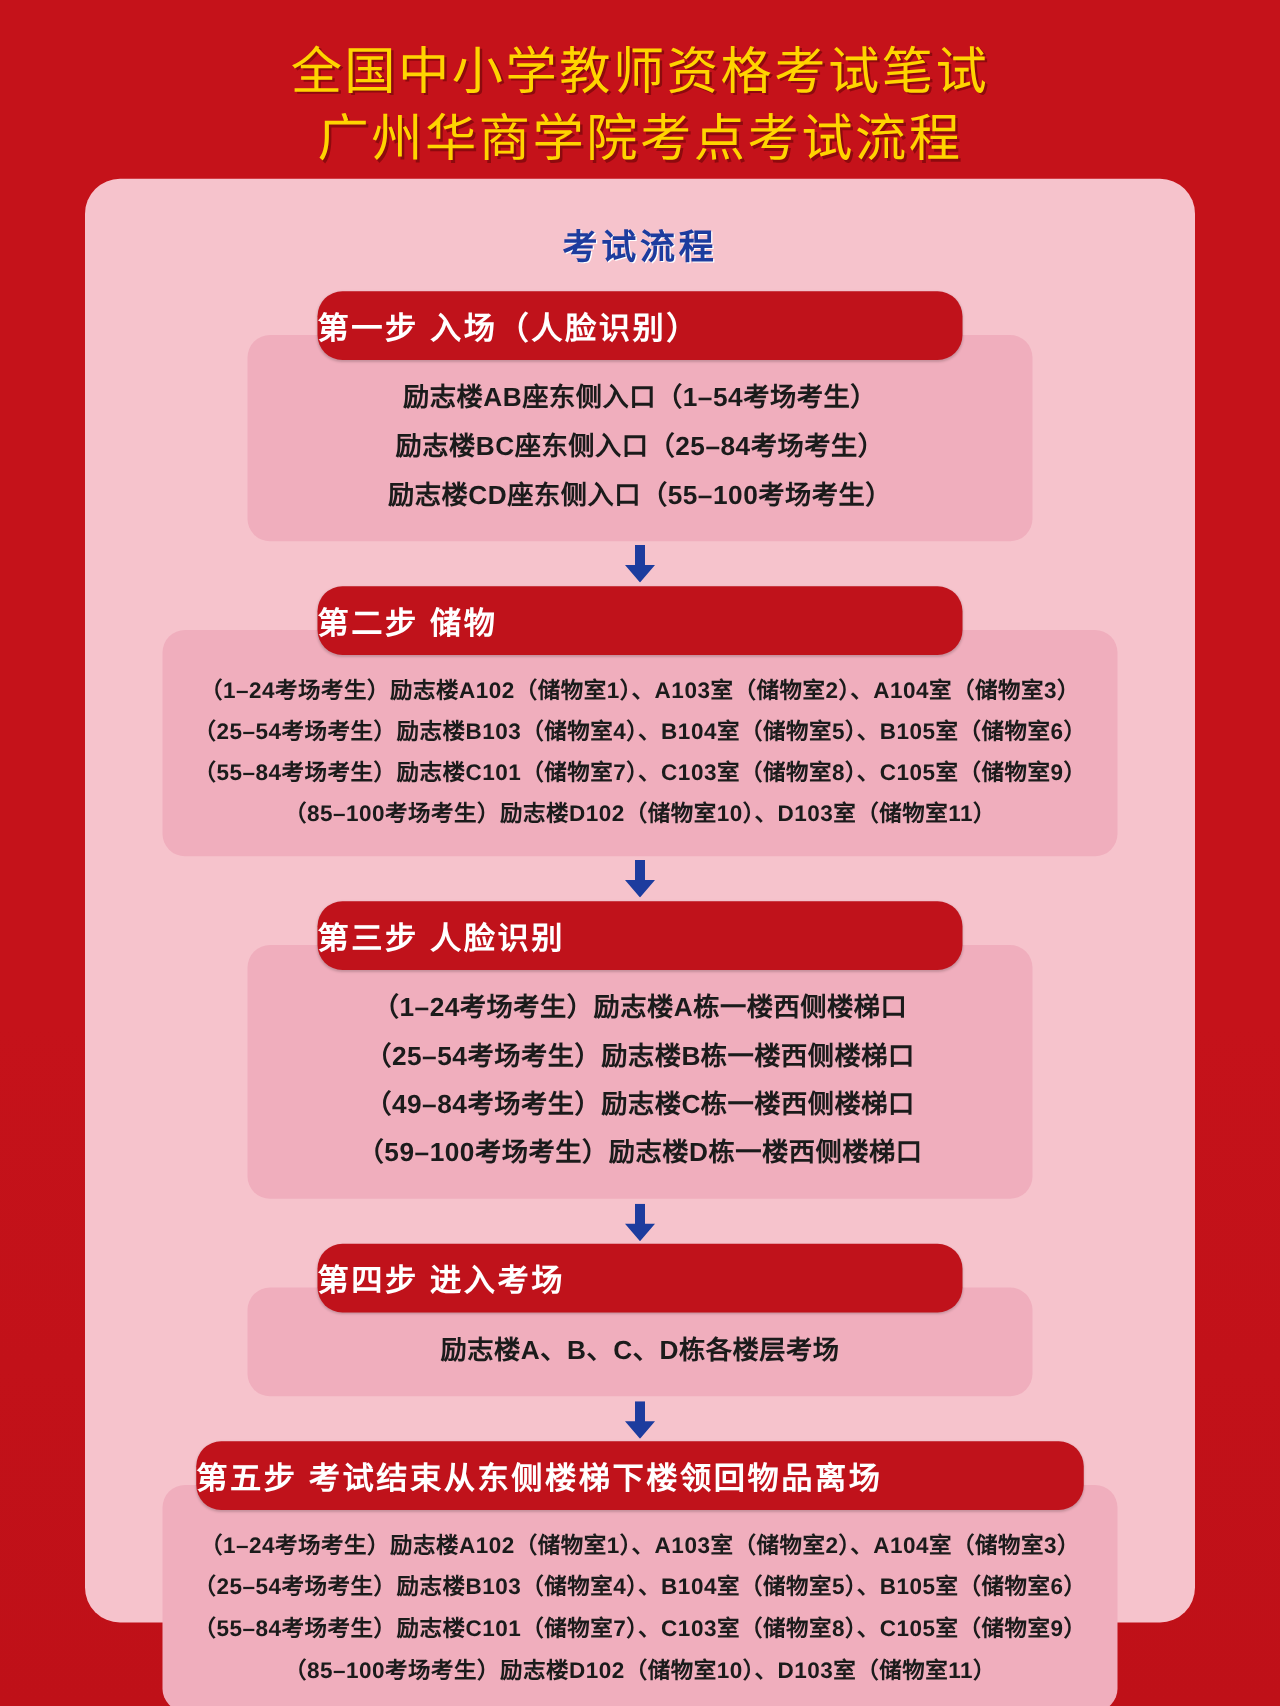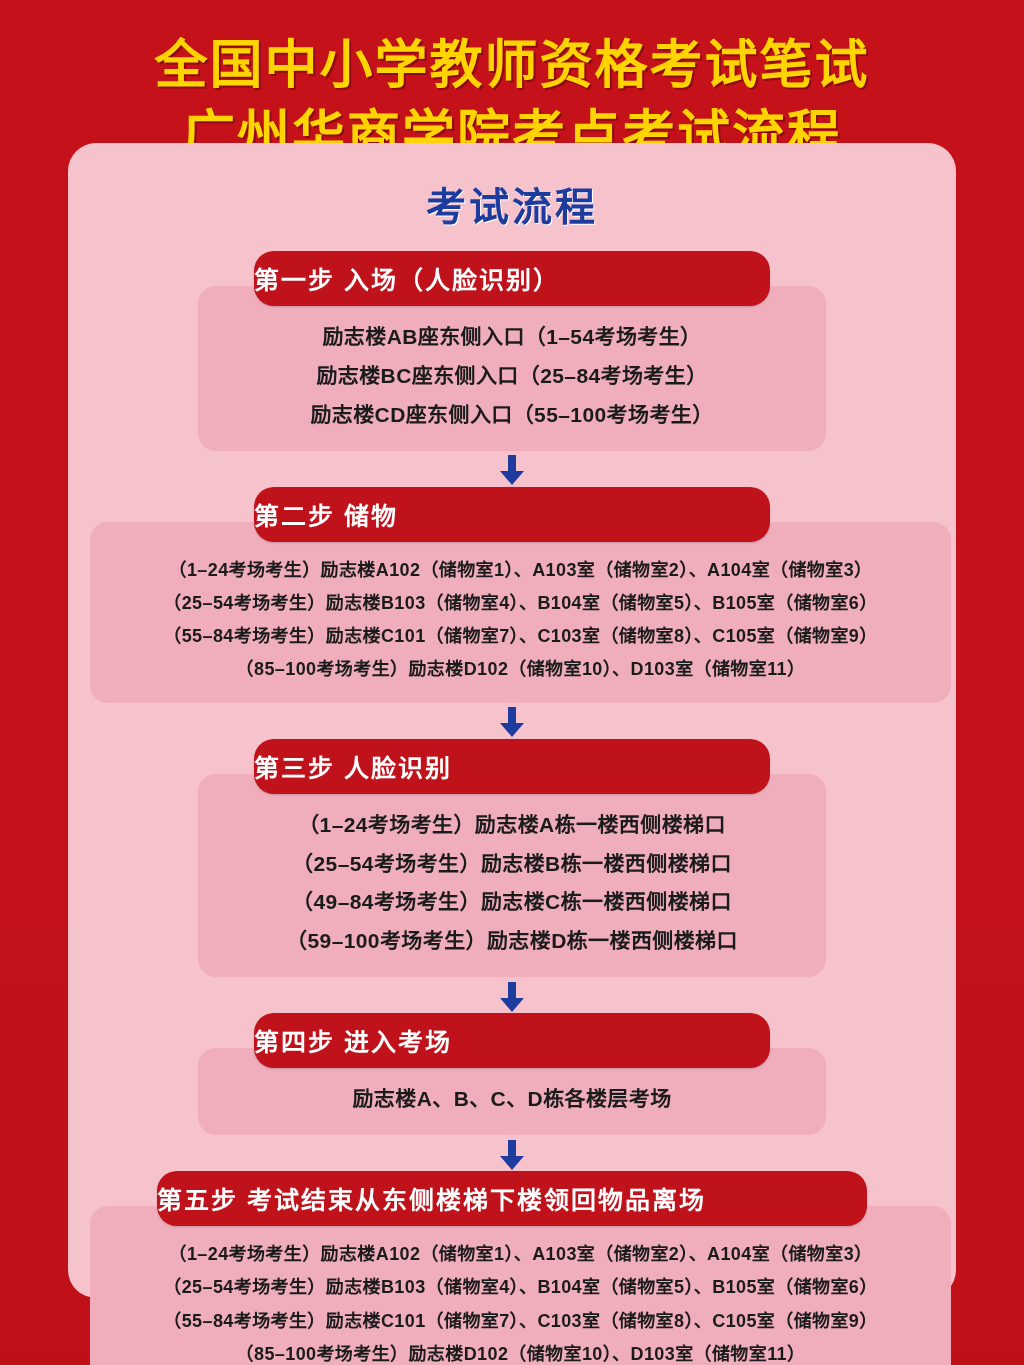--- a/index.html
+++ b/index.html
@@ -22,22 +22,22 @@
     box-sizing: border-box;
   }
 
   
   .header {
     padding-top: 30px;
     text-align: center;
   }
   .header-line {
     color: #ffd400;
-    font-size: 53px;
-    font-weight: bold;
+    font-size: 41px;
+    font-weight: normal;
     letter-spacing: 2px;
     line-height: 1.32;
     text-shadow: 2px 2px 0 #8d0a0e;
   }
 
   
   .panel {
     position: absolute;
     left: 68px;
     top: 143px;
@@ -45,21 +45,21 @@
     height: 1155px;
     background: #f6c3cc;
     border-radius: 28px;
     box-sizing: border-box;
     padding: 18px 22px 22px 22px;
   }
 
   .panel-title {
     text-align: center;
     color: #1d3c9e;
-    font-size: 40px;
+    font-size: 28px;
     font-weight: bold;
     letter-spacing: 3px;
     margin: 14px 0 18px 0;
     text-shadow: 1px 1px 0 #ffffff;
   }
 
   
   .step {
     position: relative;
     margin: 0 auto;
@@ -83,21 +83,21 @@
   .step-body {
     margin: -20px auto 0 auto;
     background: #f0aebd;
     border-radius: 18px;
     padding: 32px 14px 16px 14px;
     position: relative;
     z-index: 1;
     box-sizing: border-box;
   }
   .step-body.w-body  { width: 628px; }
-  .step-body.w-body2 { width: 861px; }
+  .step-body.w-body2 { width: 764px; }
 
   .line {
     text-align: center;
     color: #1b1b1b;
     font-size: 19px;
     font-weight: bold;
     line-height: 1.85;
     letter-spacing: 0.4px;
     white-space: nowrap;
   }

